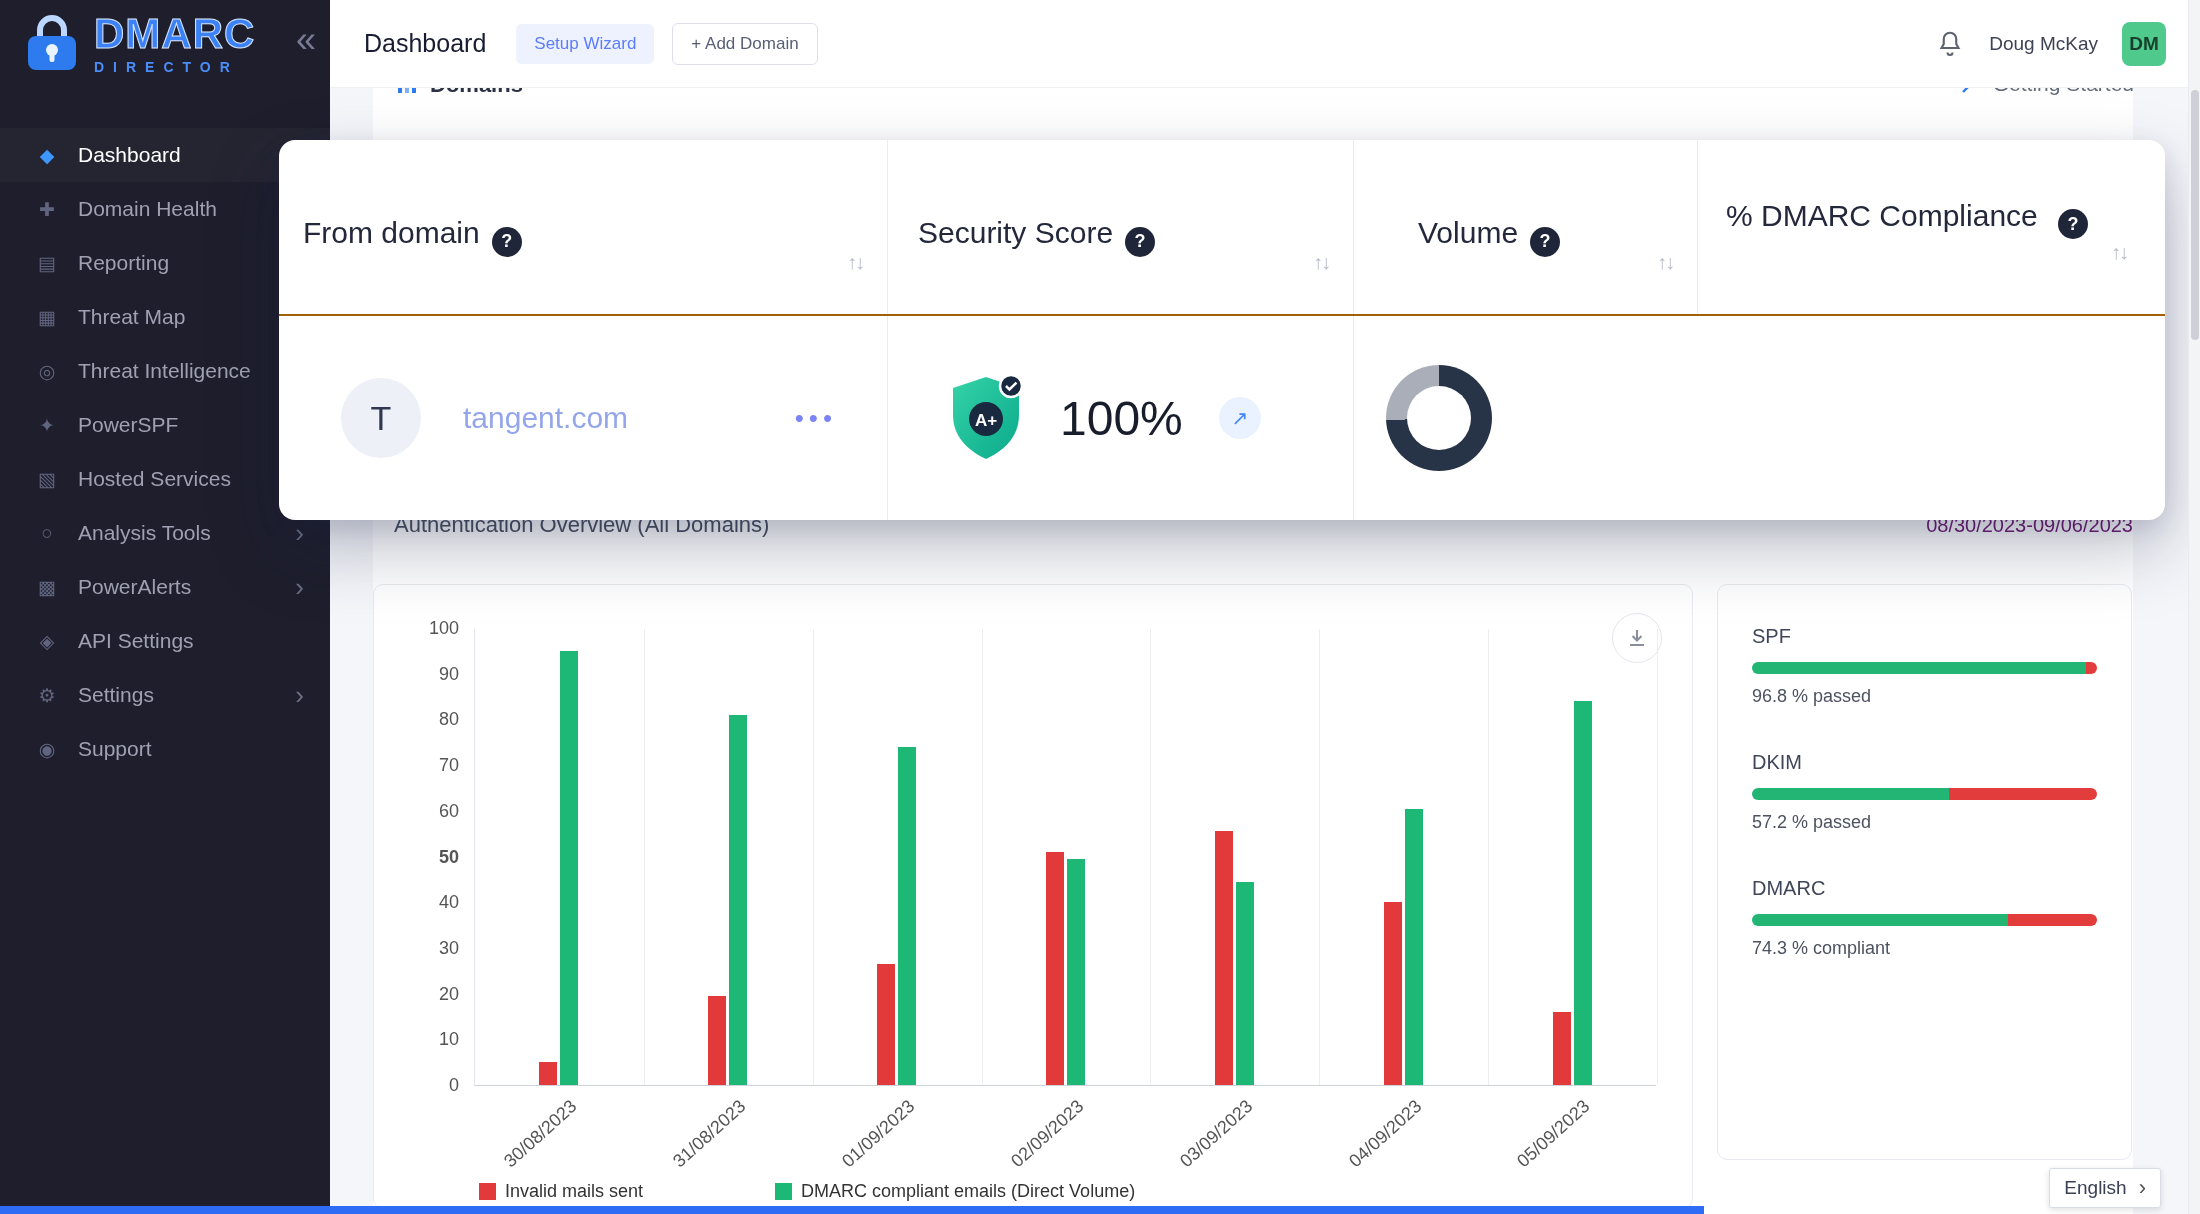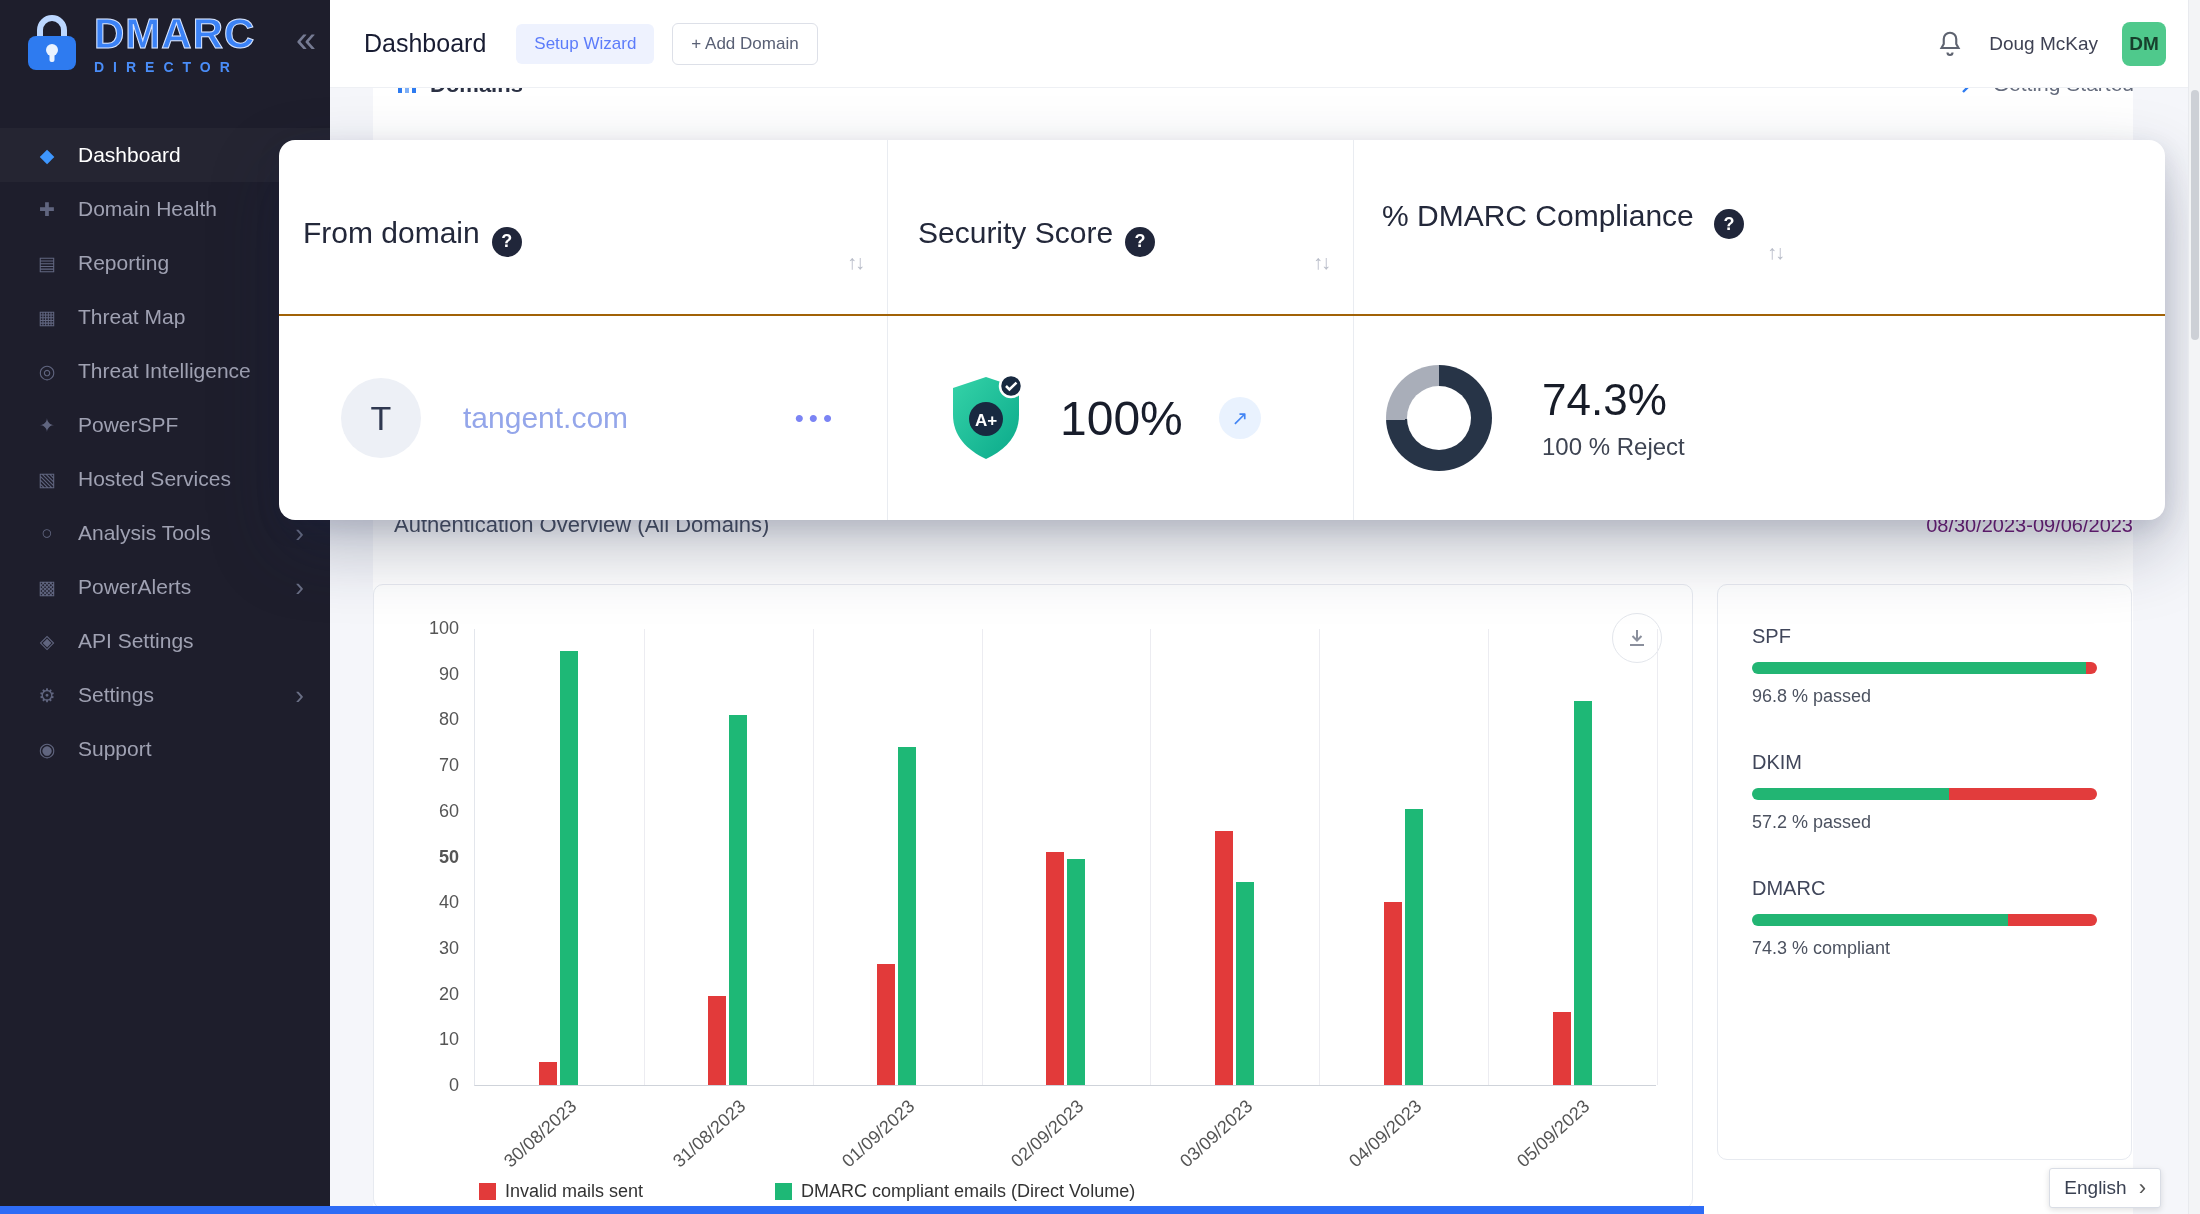--- a/index.html
+++ b/index.html
@@ -350,20 +350,24 @@
 <div class="overlay">
   <div class="ov-head">
     <div class="c1 hcell">
       <span>From domain</span><span class="help-icon"></span>
       <span class="sort-icon"></span>
     </div>
     <div class="c2 hcell">
       <span>Security Score</span><span class="help-icon"></span>
       <span class="sort-icon"></span>
     </div>
+    <div class="c3 hcell">
+      <span>Volume</span><span class="help-icon"></span>
+      <span class="sort-icon"></span>
+    </div>
     <div class="c4 hcell">
       <span>% DMARC Compliance</span> <span class="help-icon"></span>
       <span class="sort-icon"></span>
     </div>
   </div>
   <div class="ov-body">
     <div class="c1">
       <div class="t-avatar">T</div>
       <span class="domain-link">tangent.com</span>
       <span class="dots"></span>
@@ -382,24 +386,20 @@
           <text x="38" y="53" font-size="17" font-weight="bold" fill="#ffffff" text-anchor="middle" font-family="Liberation Sans, sans-serif">A+</text>
           <circle cx="63" cy="13" r="11" fill="#182940" stroke="#ffffff" stroke-width="2.5"></circle>
           <path d="M58 13 l3.4 3.4 L68.5 9.6" stroke="#ffffff" stroke-width="2.5" fill="none"></path>
         </svg>
       </div>
       <span class="score-big">100%</span>
       <span class="uparrow"></span>
     </div>
     <div class="c4">
       <div class="donut" id="donut" style="background: conic-gradient(rgb(39, 52, 71) 0deg, rgb(39, 52, 71) 74.3%, rgb(169, 174, 185) 74.3%, rgb(169, 174, 185) 100%);"></div>
-      <div class="comp-text">
-        <div class="comp-pct">74.3%</div>
-        <div class="comp-policy">100 % Reject</div>
-      </div>
     </div>
   </div>
 </div>
 
 <div class="lang">
   <span>English</span>
   <span class="lang-chev"></span>
 </div>
 
 <div class="bottom-strip"></div>

